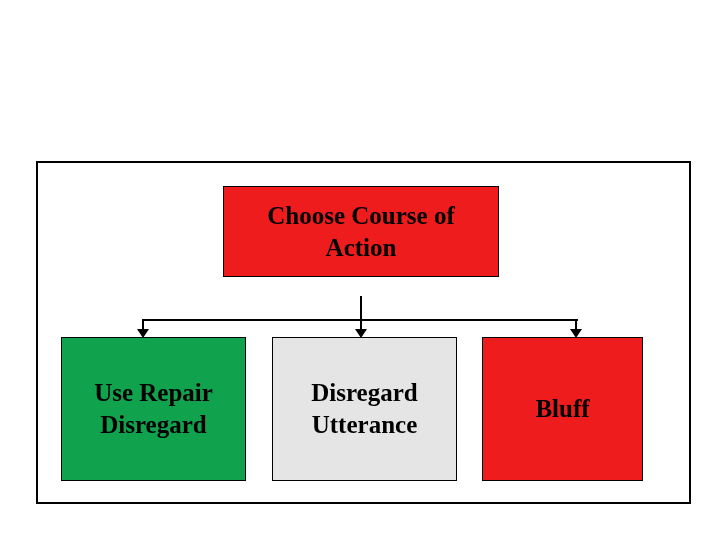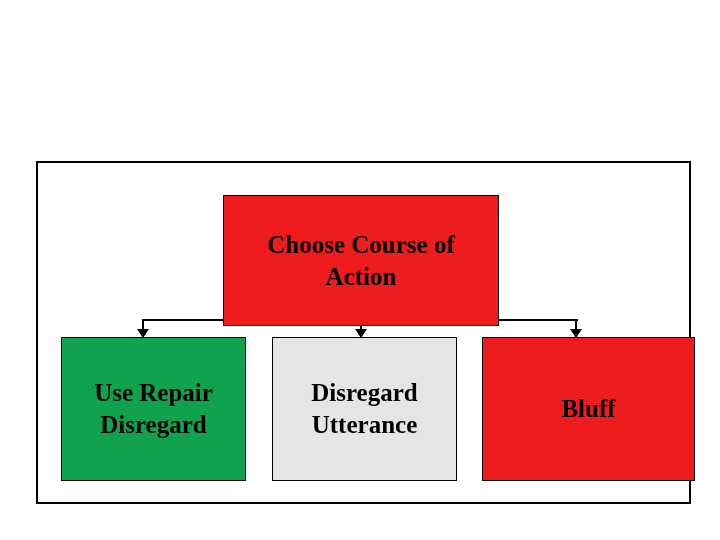--- a/index.html
+++ b/index.html
@@ -39,24 +39,24 @@
     justify-content: center;
     text-align: center;
     font-weight: bold;
     font-size: 25px;
     line-height: 32px;
     color: #000000;
     border: 1px solid #000;
     box-sizing: border-box;
     white-space: pre-line;
   }
-  .node-root  { left: 223px; top: 195px; width: 276px; height: 131px; }
+  .node-root  { left: 223px; top: 186px; width: 276px; height: 91px; }
   .node-left  { left: 61px;  top: 337px; width: 185px; height: 144px; }
   .node-mid   { left: 272px; top: 337px; width: 185px; height: 144px; }
-  .node-right { left: 482px; top: 337px; width: 213px; height: 144px; }
+  .node-right { left: 482px; top: 337px; width: 161px; height: 144px; }
   .line { position: absolute; background: #000; }
   .stem   { left: 360px; top: 296px; width: 2px;   height: 35px; }
   .hbar   { left: 142px; top: 319px; width: 436px; height: 2px;  }
   .drop-l { left: 142px; top: 319px; width: 2px;   height: 12px; }
   .drop-r { left: 575px; top: 319px; width: 2px;   height: 12px; }
   .arrow {
     position: absolute;
     width: 0; height: 0;
     border-left: 6px solid transparent;
     border-right: 6px solid transparent;

